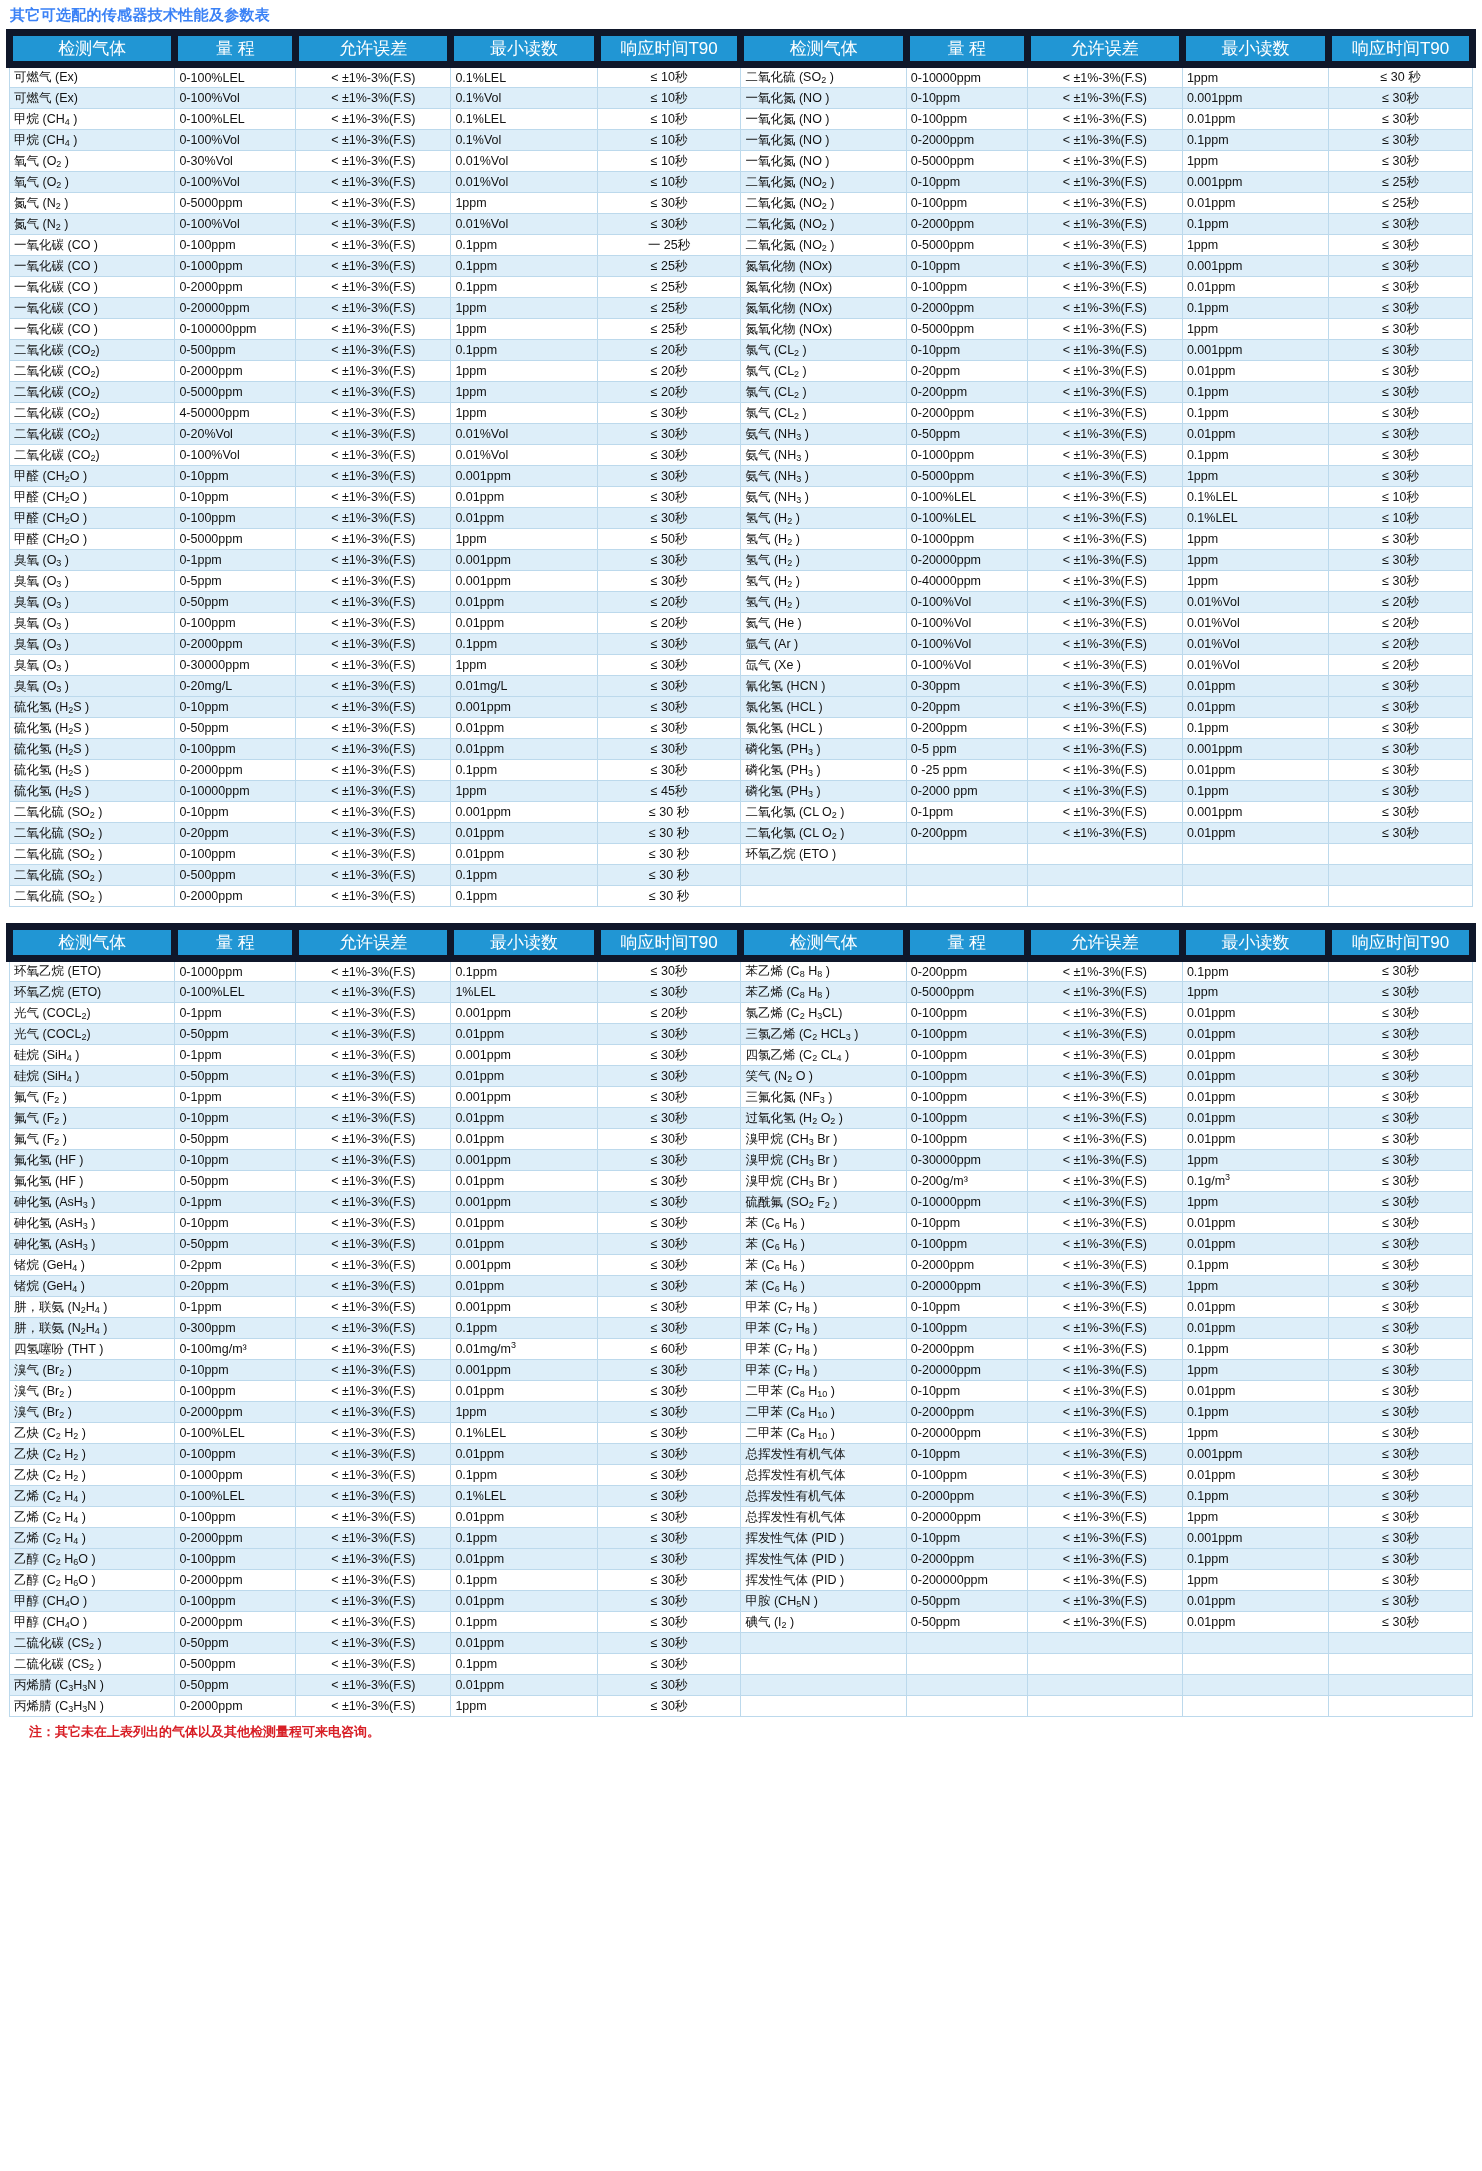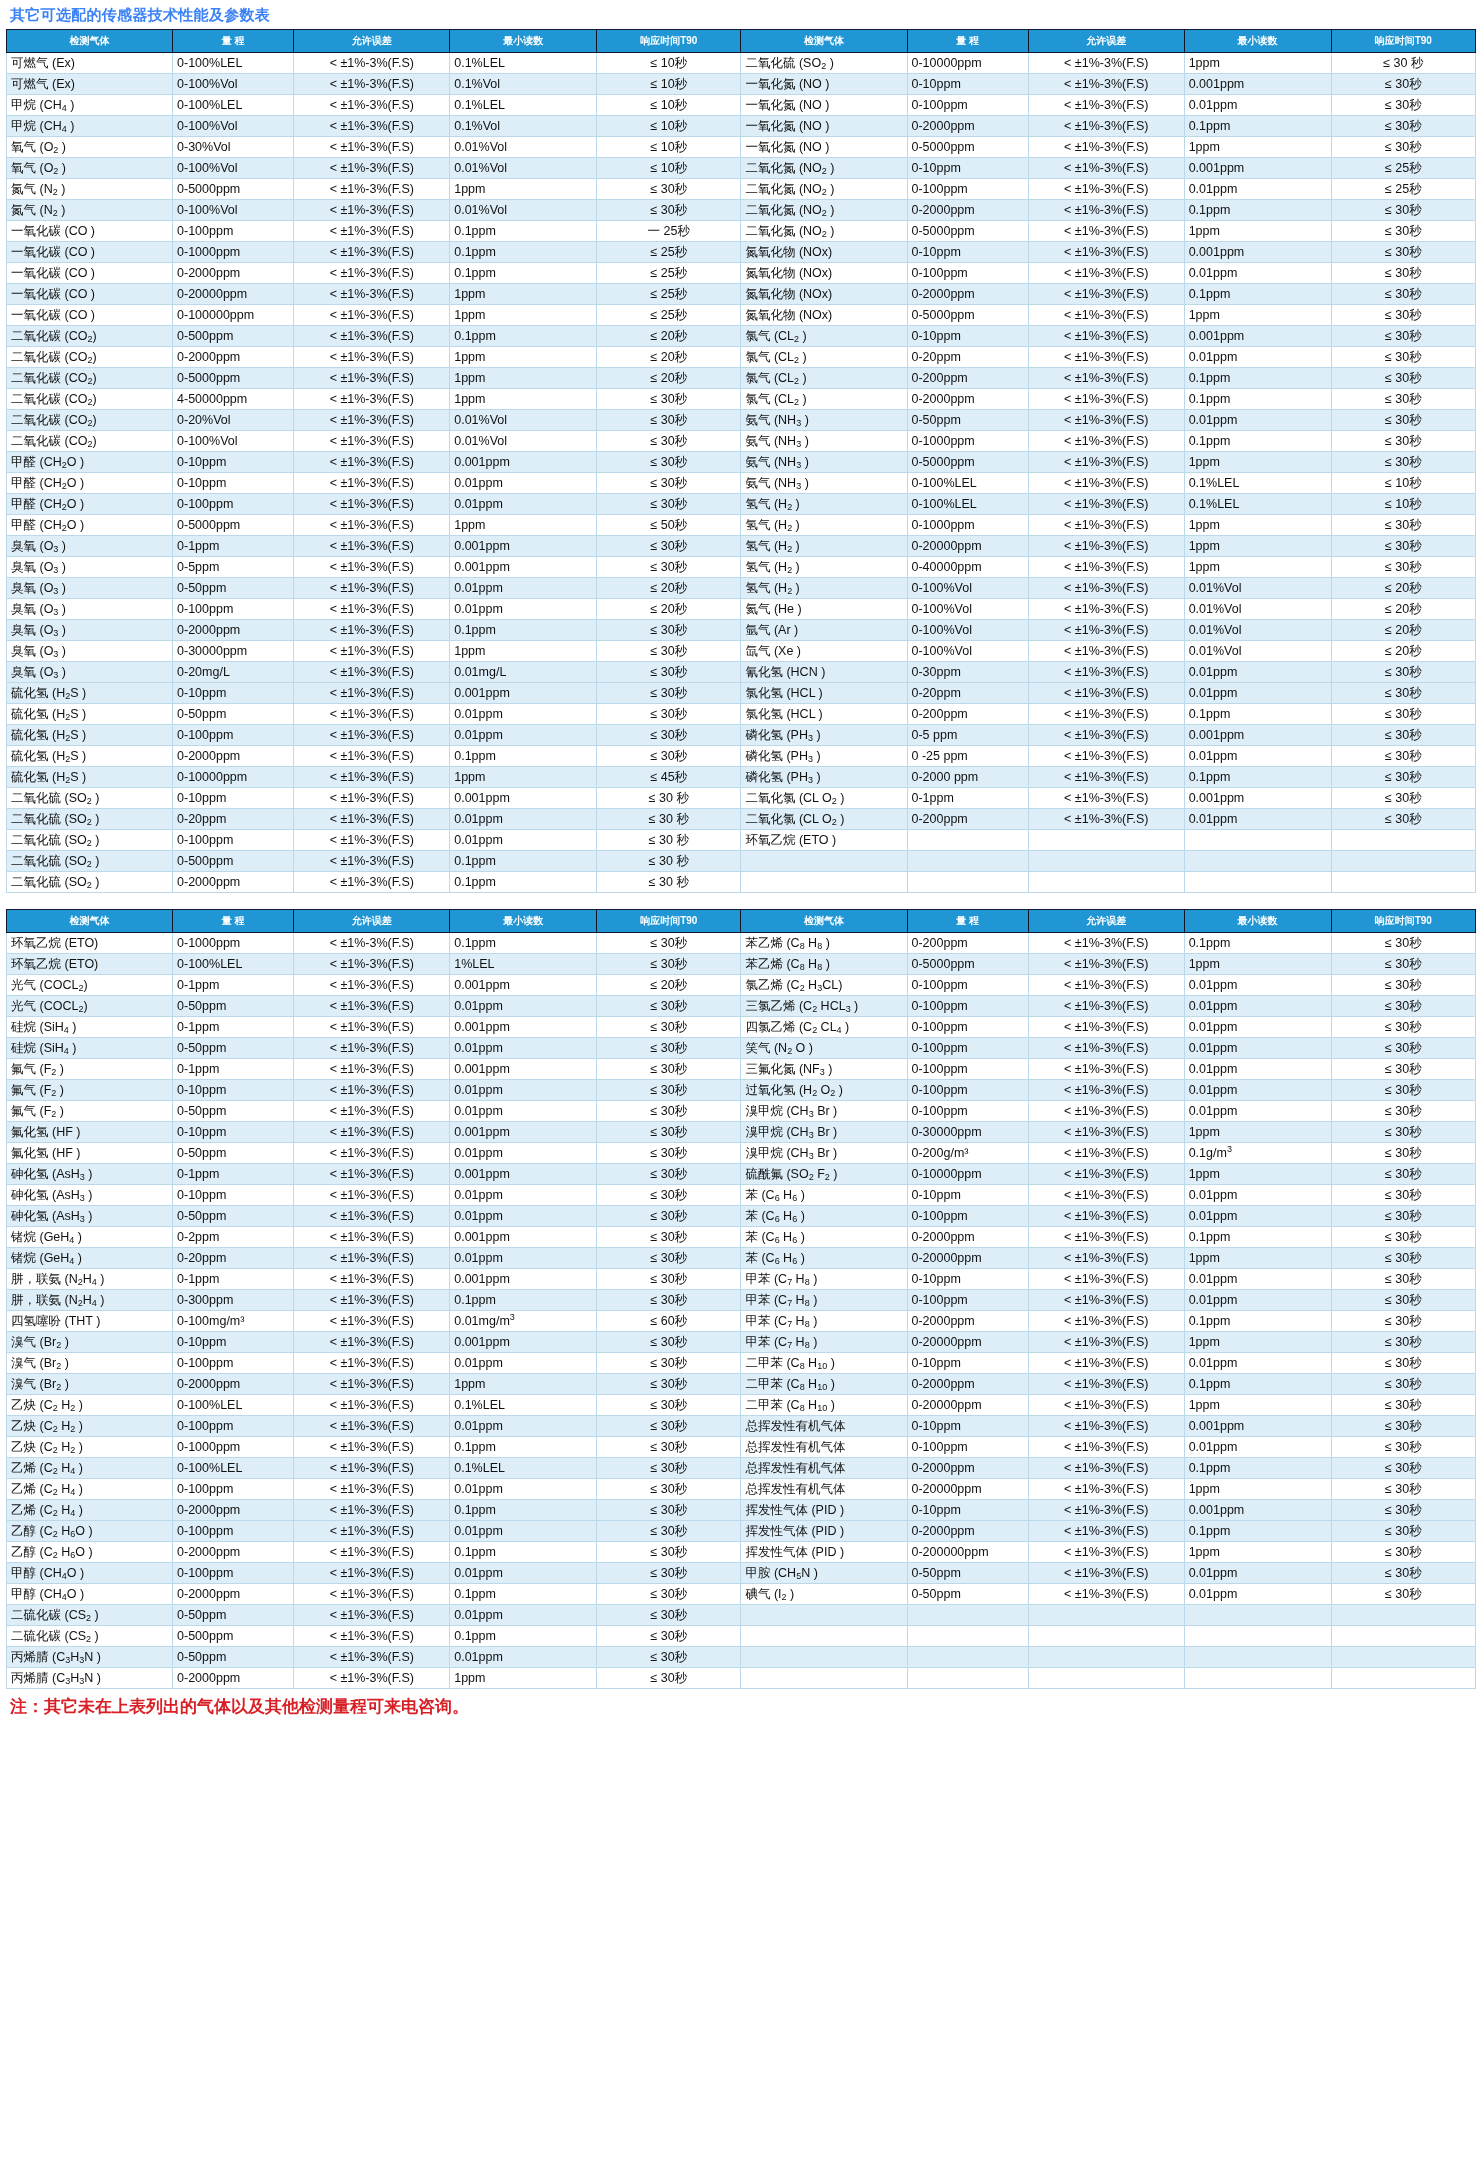--- a/index.html
+++ b/index.html
@@ -22,46 +22,47 @@
   }
   table.gas {
     border-collapse: collapse;
     width: 1470px;
     table-layout: fixed;
     font-size: 12.5px;
   }
   table.gas th {
     background: #2196d4;
     color: #ffffff;
-    font-weight: bold;
-    font-size: 10px;
+    font-weight: normal;
+    font-size: 17px;
     height: 23px;
-    border: 1px solid #0f172a;
+    border: 7px solid #0f172a;
     text-align: center;
     padding: 1px 2px;
   }
   table.gas td {
     border: 1px solid #bcd9ec;
     height: 21px;
     padding: 1px 4px;
     color: #111;
     white-space: nowrap;
     overflow: hidden;
   }
   table.gas tr.odd td { background: #ffffff; }
   table.gas tr.even td { background: #ddeef9; }
   td.c { text-align: center; }
   td.l { text-align: left; }
   .spacer { height: 16px; }
   .footnote {
     margin-top: 6px;
-    font-size: 17px;
+    font-size: 13px;
     font-weight: bold;
     color: #d81f26;
     padding-left: 4px;
+    margin-left: 19px;
   }
   sub { font-size: 9px; vertical-align: baseline; position: relative; top: 2px; }
   sup { font-size: 9px; vertical-align: baseline; position: relative; top: -5px; }
   col.c1 { width: 130px; }
   col.c2 { width: 95px; }
   col.c3 { width: 122px; }
   col.c4 { width: 115px; }
   col.c5 { width: 113px; }
 </style>
 </head>

